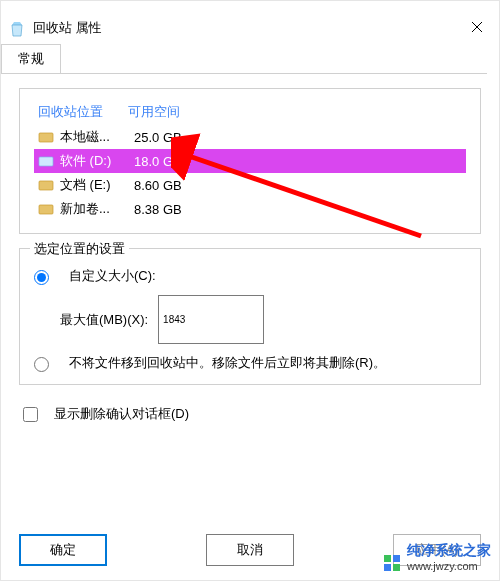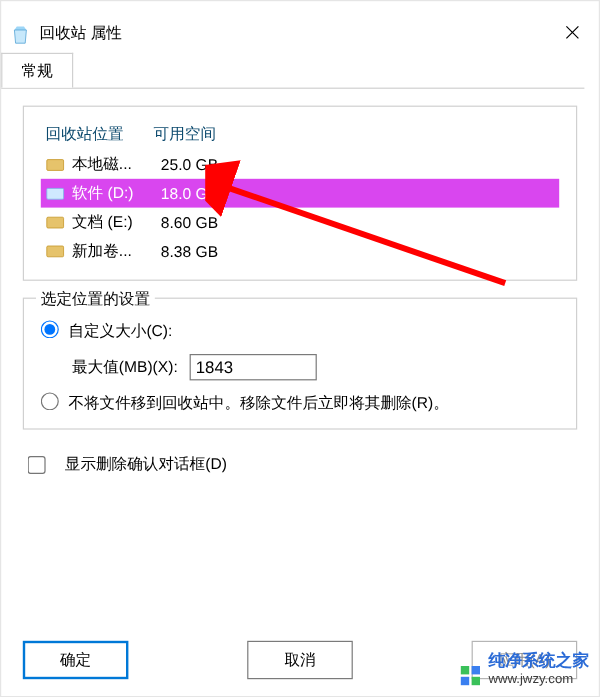--- a/index.html
+++ b/index.html
@@ -8,32 +8,32 @@
   .titlebar .icon{width:16px;height:16px;margin-right:8px;display:flex;align-items:center;justify-content:center}
   .titlebar .title{flex:1;font-size:13px}
   .titlebar .close{width:44px;height:36px;display:flex;align-items:center;justify-content:center;cursor:pointer;margin:-8px -8px -8px 0}
   .tabs{padding:6px 12px 0 0}
   .tab{display:inline-block;padding:5px 16px;border:1px solid #d0d0d0;border-bottom:none;background:#fff;font-size:13px;position:relative;top:1px;cursor:pointer}
   .tab-rest{height:1px;border-bottom:1px solid #d0d0d0}
   .content{flex:1;padding:14px 18px 0 18px;display:flex;flex-direction:column;gap:14px}
   .group{border:1px solid #d0d0d0;padding:10px 14px 12px 14px}
   .legend-group{position:relative;padding-top:16px}
   .legend-group>.legend{position:absolute;top:-9px;left:10px;background:#fff;padding:0 4px;font-size:13px}
-  .table-header{display:flex;padding:4px 4px;font-size:13px;color:#0c4a6e}
+  .table-header{display:flex;padding:4px 4px;font-size:13px;color:#3b82f6}
   .col-loc{width:90px}
   .col-space{flex:1}
   .row{display:flex;align-items:center;padding:3px 4px;gap:6px;cursor:pointer}
   .row.selected{background:#d946ef;color:#fff}
   .drive-icon{width:16px;height:16px;flex:0 0 16px}
   .row .loc{width:68px;white-space:nowrap;overflow:hidden}
   .row .space{flex:1}
   .radiogroup{display:flex;flex-direction:column;gap:10px;margin-top:2px}
-  .radioline{display:flex;align-items:flex-start;gap:8px}
+  .radioline{display:flex;align-items:flex-end;gap:20px}
   .max-line{display:flex;align-items:center;gap:10px;margin-left:26px}
-  .max-input{width:96px;padding:2px 4px;border:1px solid #7a7a7a;font-size:14px;font-family:inherit}
+  .max-input{width:96px;padding:18px 4px;border:1px solid #7a7a7a;font-size:10px;font-family:inherit}
   .checkbox-line{display:flex;align-items:center;gap:16px;margin:6px 4px 0 4px}
   input[type=radio],input[type=checkbox]{width:15px;height:15px;margin:0;cursor:pointer}
   .buttons{display:flex;justify-content:space-between;gap:10px;padding:14px 18px;border-top:none}
   .btn{min-width:88px;padding:5px 14px;border:1px solid #7a7a7a;background:#fff;font-size:13px;cursor:pointer;font-family:inherit}
   .btn.default{border:2px solid #0078d7}
   .btn.disabled{color:#8a8a8a;border-color:#b5b5b5;cursor:default}
   .watermark{position:absolute;right:8px;bottom:8px;display:flex;align-items:flex-end;gap:6px;font-size:14px;font-weight:bold;color:#2b6bd6}
   .watermark .wm-logo{width:18px;height:18px}
   .watermark .url{font-size:11px;color:#3a3a3a;font-weight:normal;display:block}
   .arrow{position:absolute;pointer-events:none}

